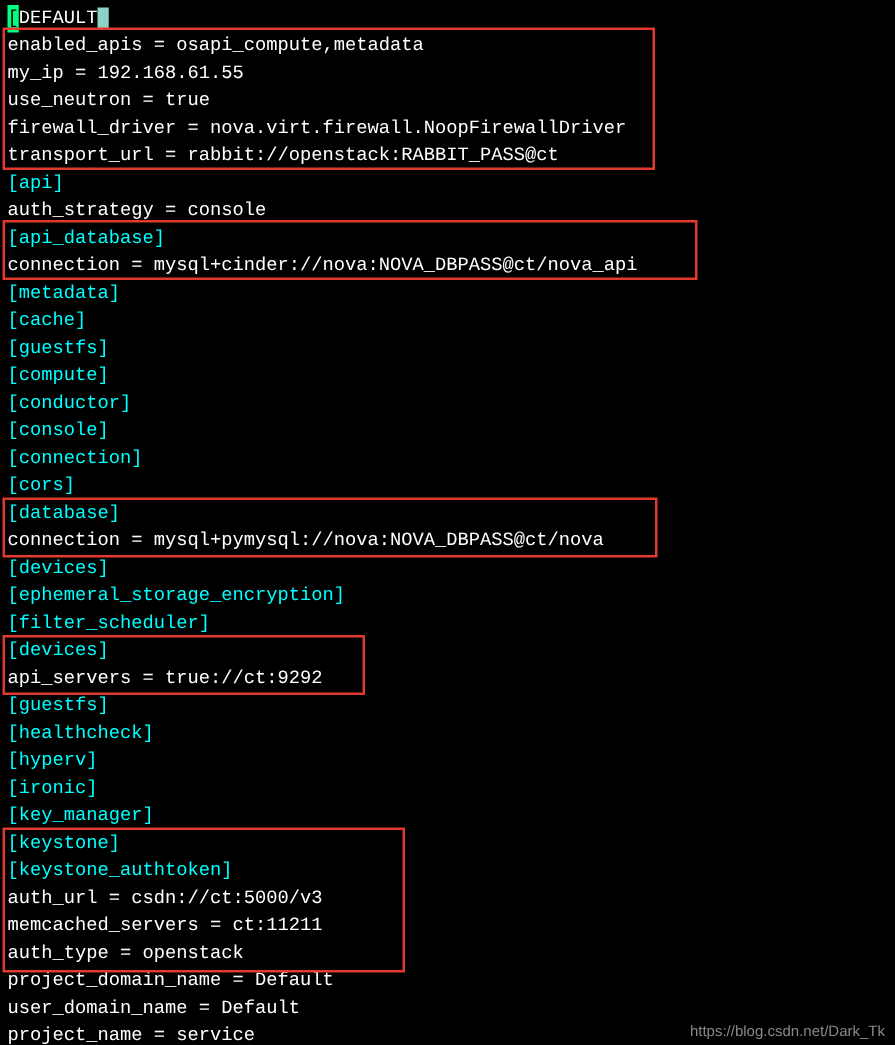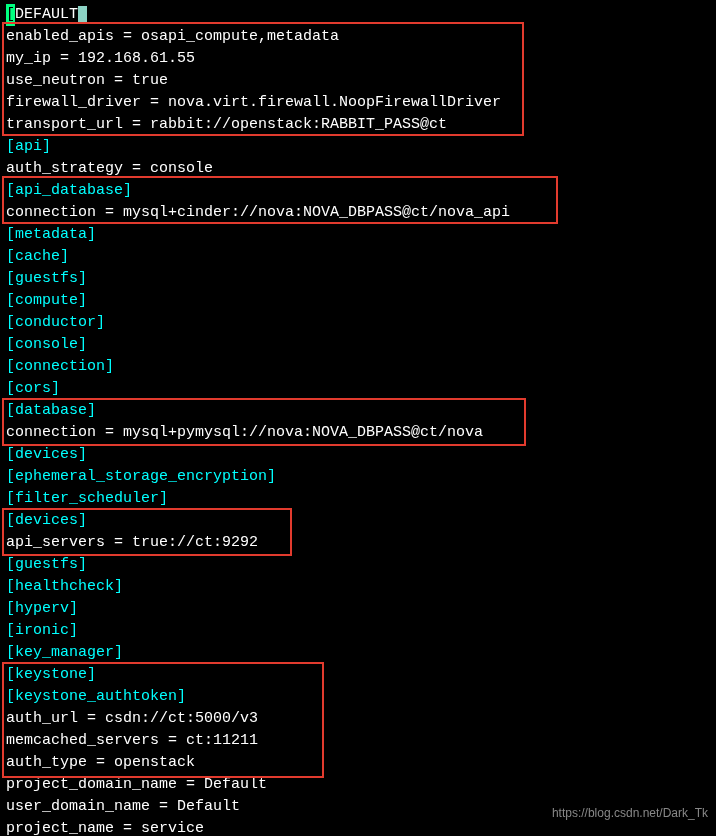--- a/index.html
+++ b/index.html
@@ -36,21 +36,21 @@
       vertical-align: middle;
     }
     .box {
       position: absolute;
       border: 2px solid #e23b2e;
       pointer-events: none;
     }
     .watermark {
       position: absolute;
       right: 8px;
-      bottom: 12px;
+      bottom: 0;
       color: #888;
       font-family: Arial, sans-serif;
       font-size: 12px;
     }
   </style>
 </head>
 <body>
 
 <div class="line">
   <span class="hl">[</span><span>DEFAULT</span><span class="cursor"></span>

